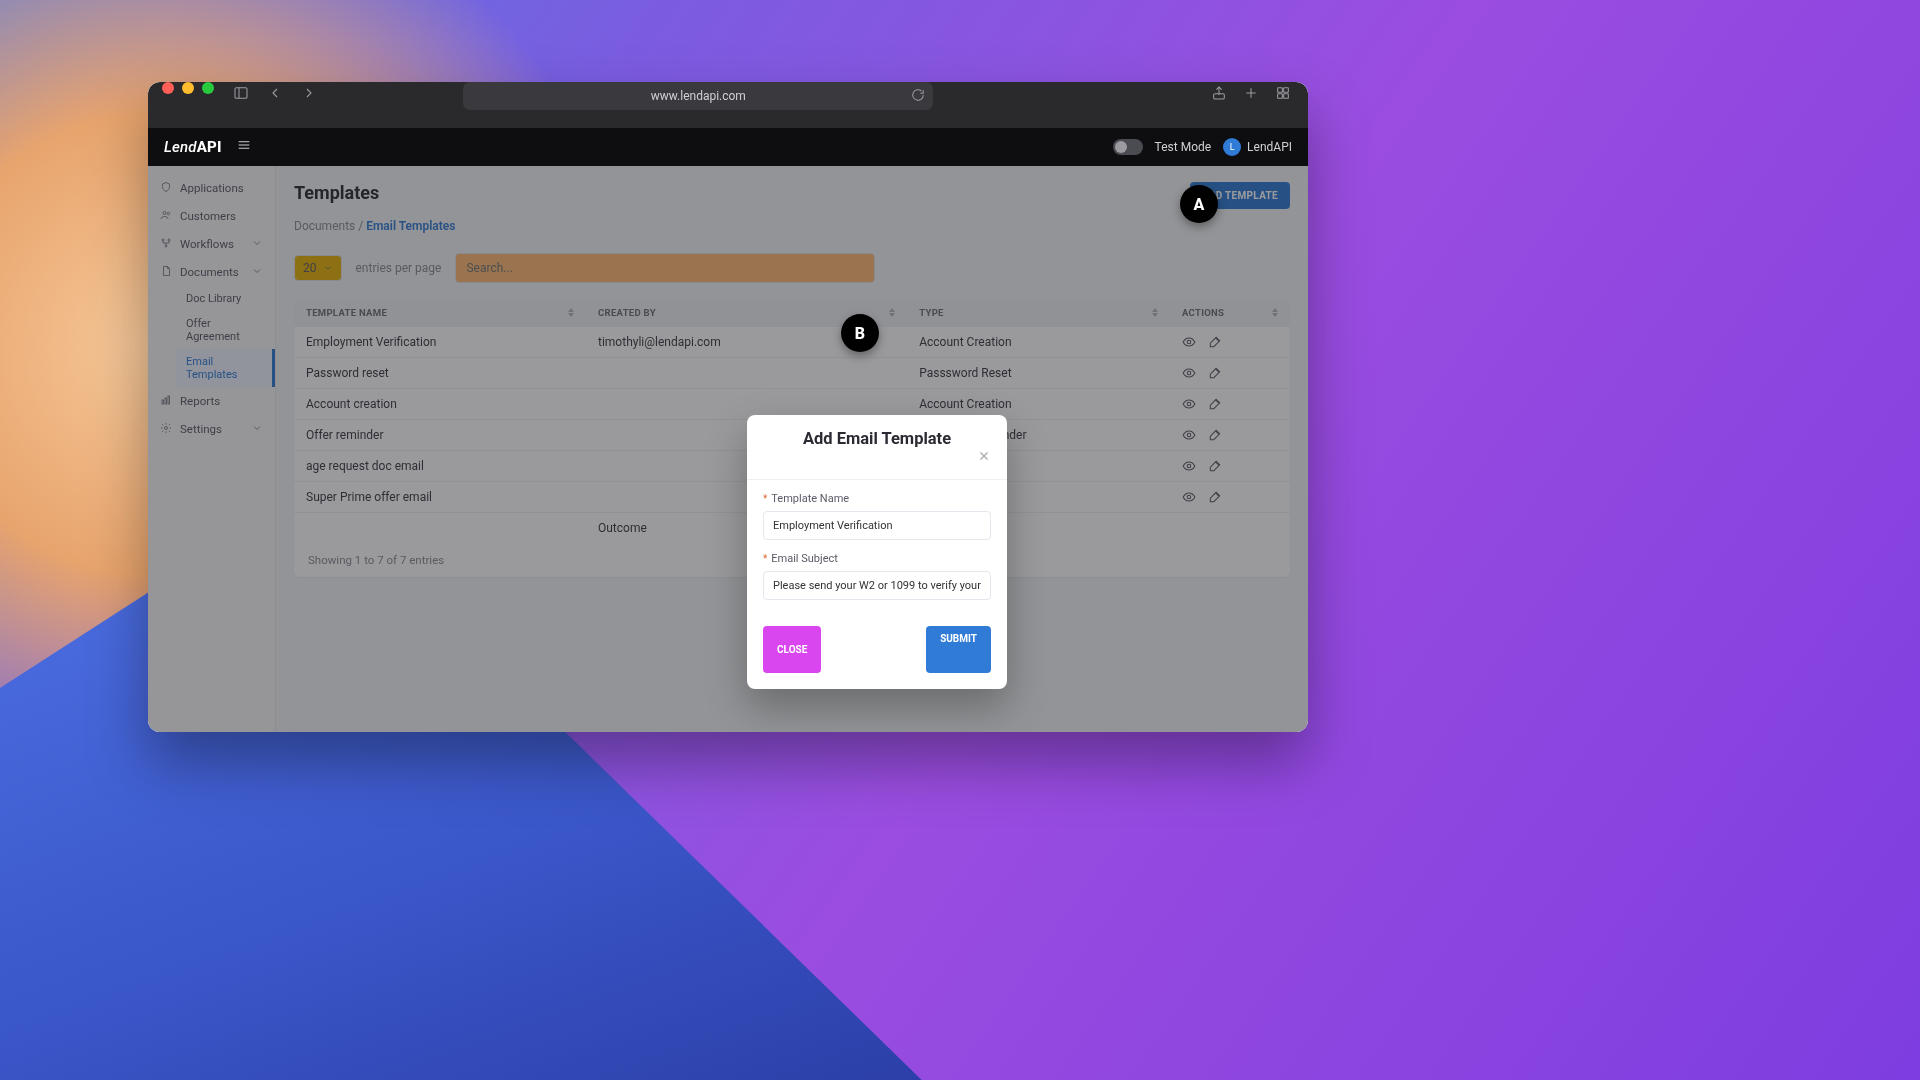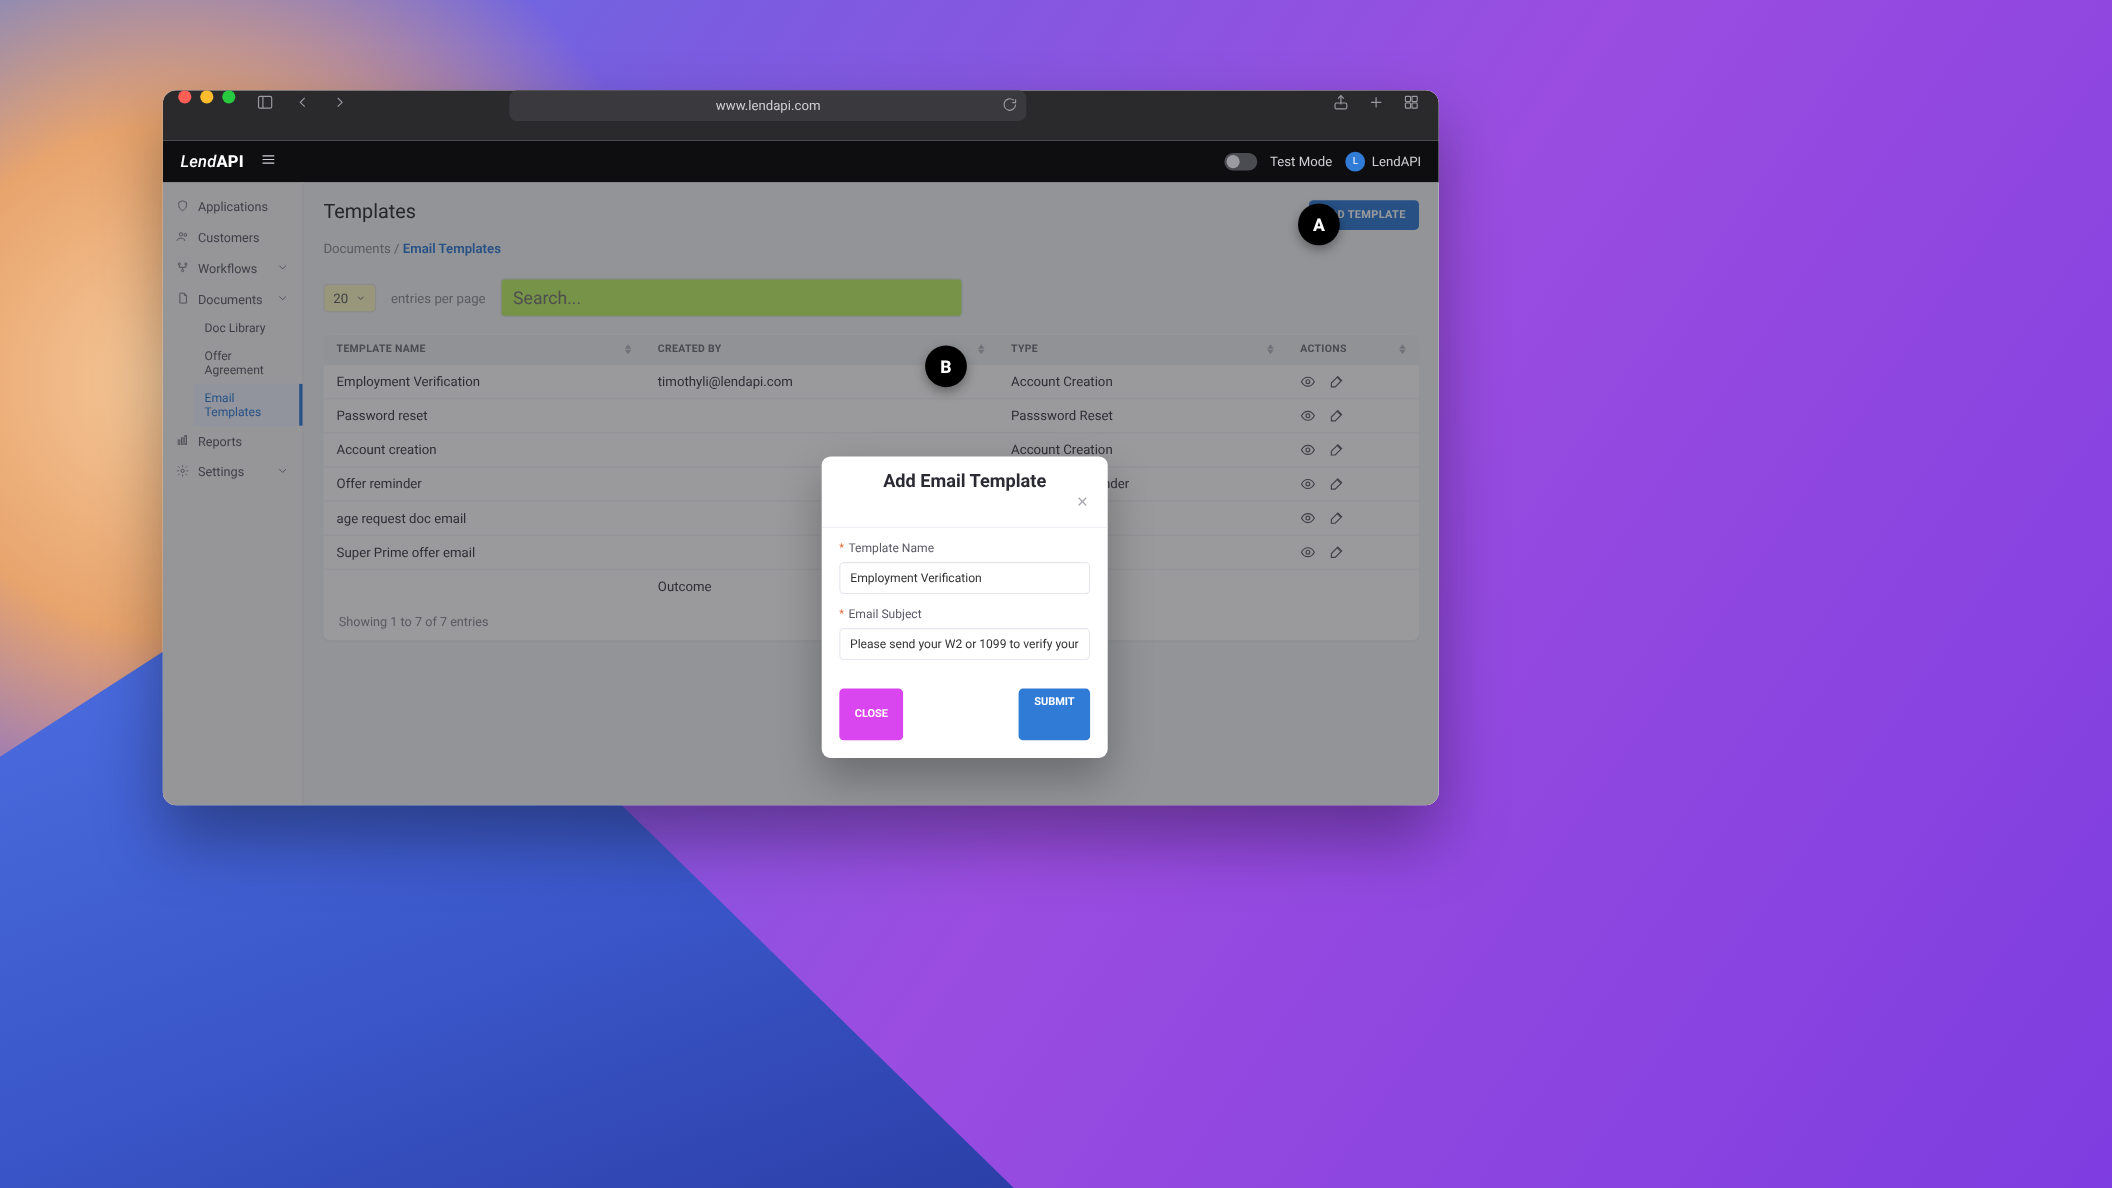--- a/index.html
+++ b/index.html
@@ -70,36 +70,36 @@
   }
   .sb-item{display:flex;gap:8px; padding:7px 12px; cursor:pointer;}
   .sb-item svg{width:12px;height:12px;stroke:#7a7a86;stroke-width:1.8;fill:none;flex:none;}
   .sb-item .chev{margin-left:auto;}
   .sb-sub{padding-left:28px;}
   .sb-sub .sb-item{padding:6px 10px; font-size:11px;}
   .sb-sub .active{background:#eef4ff;color:#2f7bd6; border-right:3px solid #2f7bd6; padding-right:7px;}
 
   
   .main{flex:1; padding:16px 18px; background:#f3f4f6; position:relative;}
-  .page-title{font-size:18px; font-weight:400; color:#2a2a33;}
+  .page-title{font-size:18px; font-weight:700; color:#2a2a33;}
   .crumbs{margin-top:16px; font-size:12px; color:#8a8a96;}
   .crumbs b{color:#2f7bd6; font-weight:600;}
   .action-btn{
     position:absolute; top:16px; right:18px;
     background:#2f7bd6; color:#fff; font-size:10px; font-weight:700;
     padding:8px 12px; border-radius:4px; letter-spacing:.3px;
   }
   .filters{display:flex; align-items:center; gap:14px; margin-top:20px;}
-  .perpage{display:flex;align-items:center;gap:6px;font-size:12px;color:#5a5a66;background:#fef9c3;border:1px solid #e1e1e8;border-radius:4px;padding:5px 8px;}
+  .perpage{display:flex;align-items:center;gap:6px;font-size:12px;color:#5a5a66;background:#eab308;border:1px solid #e1e1e8;border-radius:4px;padding:5px 8px;}
   .perpage svg{width:10px;height:10px;stroke:#5a5a66;stroke-width:2;fill:none;}
   .perpage-label{font-size:12px;color:#8a8a96;}
   .search{flex:0 0 420px;}
   .search input{
-    width:100%; padding:7px 10px; font-size:16px; color:#333;
-    background:#bef264; border:1px solid #e1e1e8; border-radius:4px;
+    width:100%; padding:7px 10px; font-size:12px; color:#333;
+    background:#fdba74; border:1px solid #e1e1e8; border-radius:4px;
   }
 
   .table{margin-top:16px; background:#fff; border-radius:6px; overflow:hidden; box-shadow:0 1px 2px rgba(0,0,0,.04);}
   .thead{display:grid; grid-template-columns: 1fr 1.1fr .9fr 120px; background:#eef0f4; color:#6d6d78; font-size:9.5px; font-weight:700; letter-spacing:.3px;}
   .th{display:flex;align-items:center;justify-content:space-between;padding:8px 12px;}
   .th .sorter{display:flex;flex-direction:column;gap:1px;}
   .th .sorter span{width:0;height:0;border-left:3px solid transparent;border-right:3px solid transparent;}
   .th .sorter .up{border-bottom:4px solid #b4b4c2;}
   .th .sorter .dn{border-top:4px solid #b4b4c2;}
   .tbody{font-size:12px;color:#3a3a44;}

